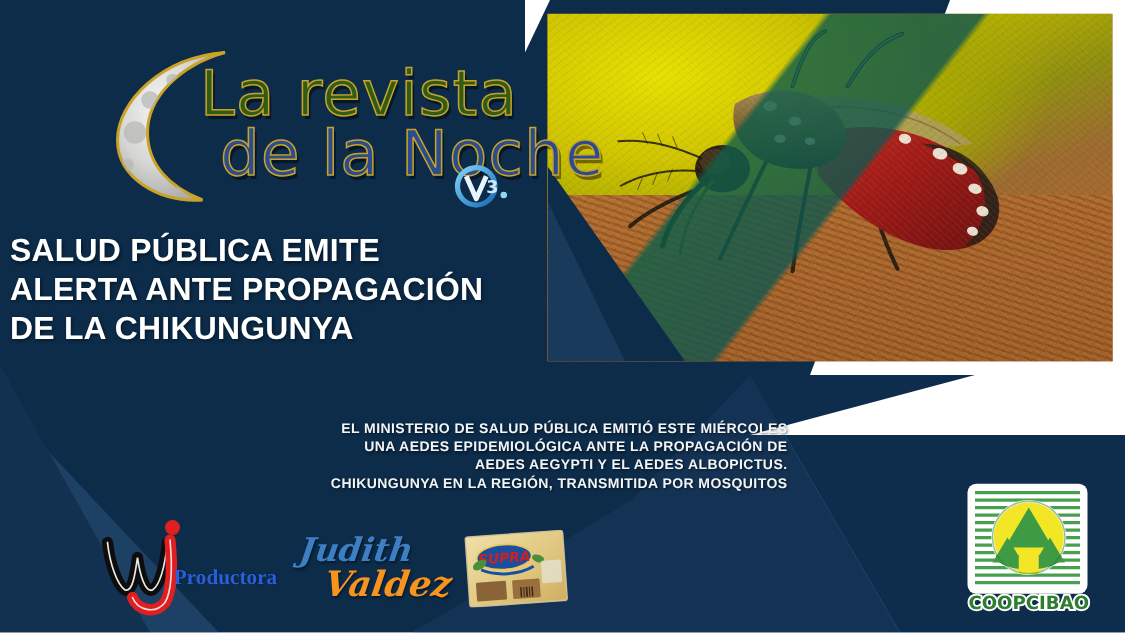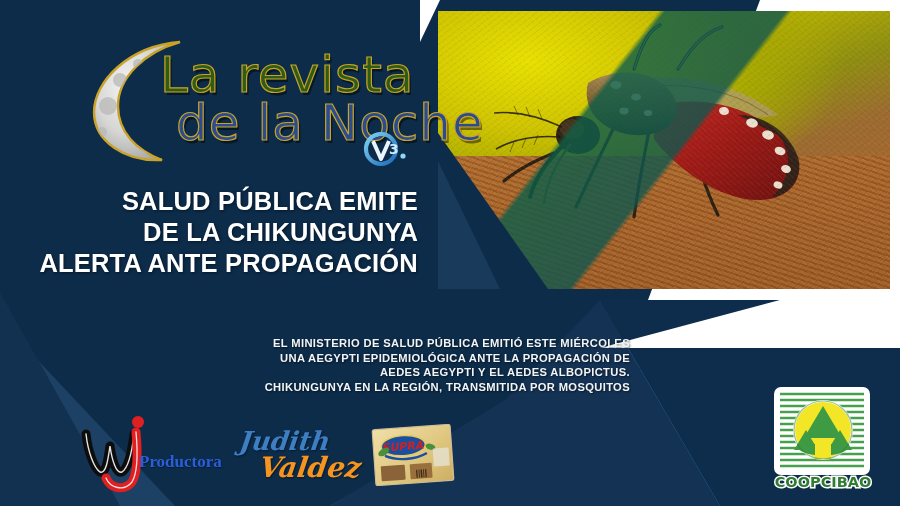--- a/index.html
+++ b/index.html
@@ -123,21 +123,21 @@
     color:#2b4d8f;
     -webkit-text-stroke:1.2px #c9a227;
     text-shadow: 2px 3px 0 rgba(0,0,0,.45);
     white-space:nowrap;
   }
   .vs-badge { position:absolute; left:360px; top:128px; width:50px; height:44px; }
 
   
   .headline {
     position:absolute; left:8px; top:186px; width:410px;
-    text-align:right;
+    text-align:left;
     color:#ffffff;
     font-weight:bold;
     font-size:25.5px;
     line-height:31px;
     letter-spacing:.2px;
     font-family:"Liberation Sans", sans-serif;
     text-shadow:1px 1px 3px rgba(0,0,0,.5);
   }
   .headline div { white-space:nowrap; }
 
@@ -315,27 +315,27 @@
       </linearGradient>
     </defs>
     <circle cx="21" cy="21" r="15" fill="none" stroke="url(#vsg)" stroke-width="4.2"></circle>
     <path d="M13 13 L21 31 L29 13" fill="none" stroke="#eaf6ff" stroke-width="4" stroke-linejoin="round"></path>
     <text x="29" y="26" font-family="DejaVu Sans, sans-serif" font-size="14" font-weight="bold" fill="#cfe9ff">3</text>
     <circle cx="43" cy="28" r="2.6" fill="#8fd6f7"></circle>
   </svg>
 
   <div class="headline">
     <div>SALUD PÚBLICA EMITE</div>
+    <div>ALERTA ANTE PROPAGACIÓN</div>
     <div>DE LA CHIKUNGUNYA</div>
-    <div>ALERTA ANTE PROPAGACIÓN</div>
   </div>
 
   <div class="body-copy">
     <div>EL MINISTERIO DE SALUD PÚBLICA EMITIÓ ESTE MIÉRCOLES</div>
-    <div>UNA AEGYPTI EPIDEMIOLÓGICA ANTE LA PROPAGACIÓN DE</div>
+    <div>UNA AEDES EPIDEMIOLÓGICA ANTE LA PROPAGACIÓN DE</div>
     <div>AEDES AEGYPTI Y EL AEDES ALBOPICTUS.</div>
     <div>CHIKUNGUNYA EN LA REGIÓN, TRANSMITIDA POR MOSQUITOS</div>
   </div>
 
   <div class="logo-wj">
     <svg viewBox="0 0 150 80" width="150" height="80">
       <path d="M10 18 C12 36 18 52 24 56 C30 58 32 44 34 30 C36 44 40 58 46 56 C52 52 56 36 58 18" fill="none" stroke="#0d0d0d" stroke-width="9" stroke-linecap="round" stroke-linejoin="round"></path>
       <path d="M10 18 C12 36 18 52 24 56 C30 58 32 44 34 30 C36 44 40 58 46 56 C52 52 56 36 58 18" fill="none" stroke="#ffffff" stroke-width="1.4" stroke-linecap="round" opacity=".9"></path>
       <path d="M60 16 C62 38 62 56 56 66 C48 76 34 72 30 62" fill="none" stroke="#e02020" stroke-width="9" stroke-linecap="round"></path>
       <path d="M60 16 C62 38 62 56 56 66 C48 76 34 72 30 62" fill="none" stroke="#ffffff" stroke-width="1.3" stroke-linecap="round" opacity=".85"></path>

